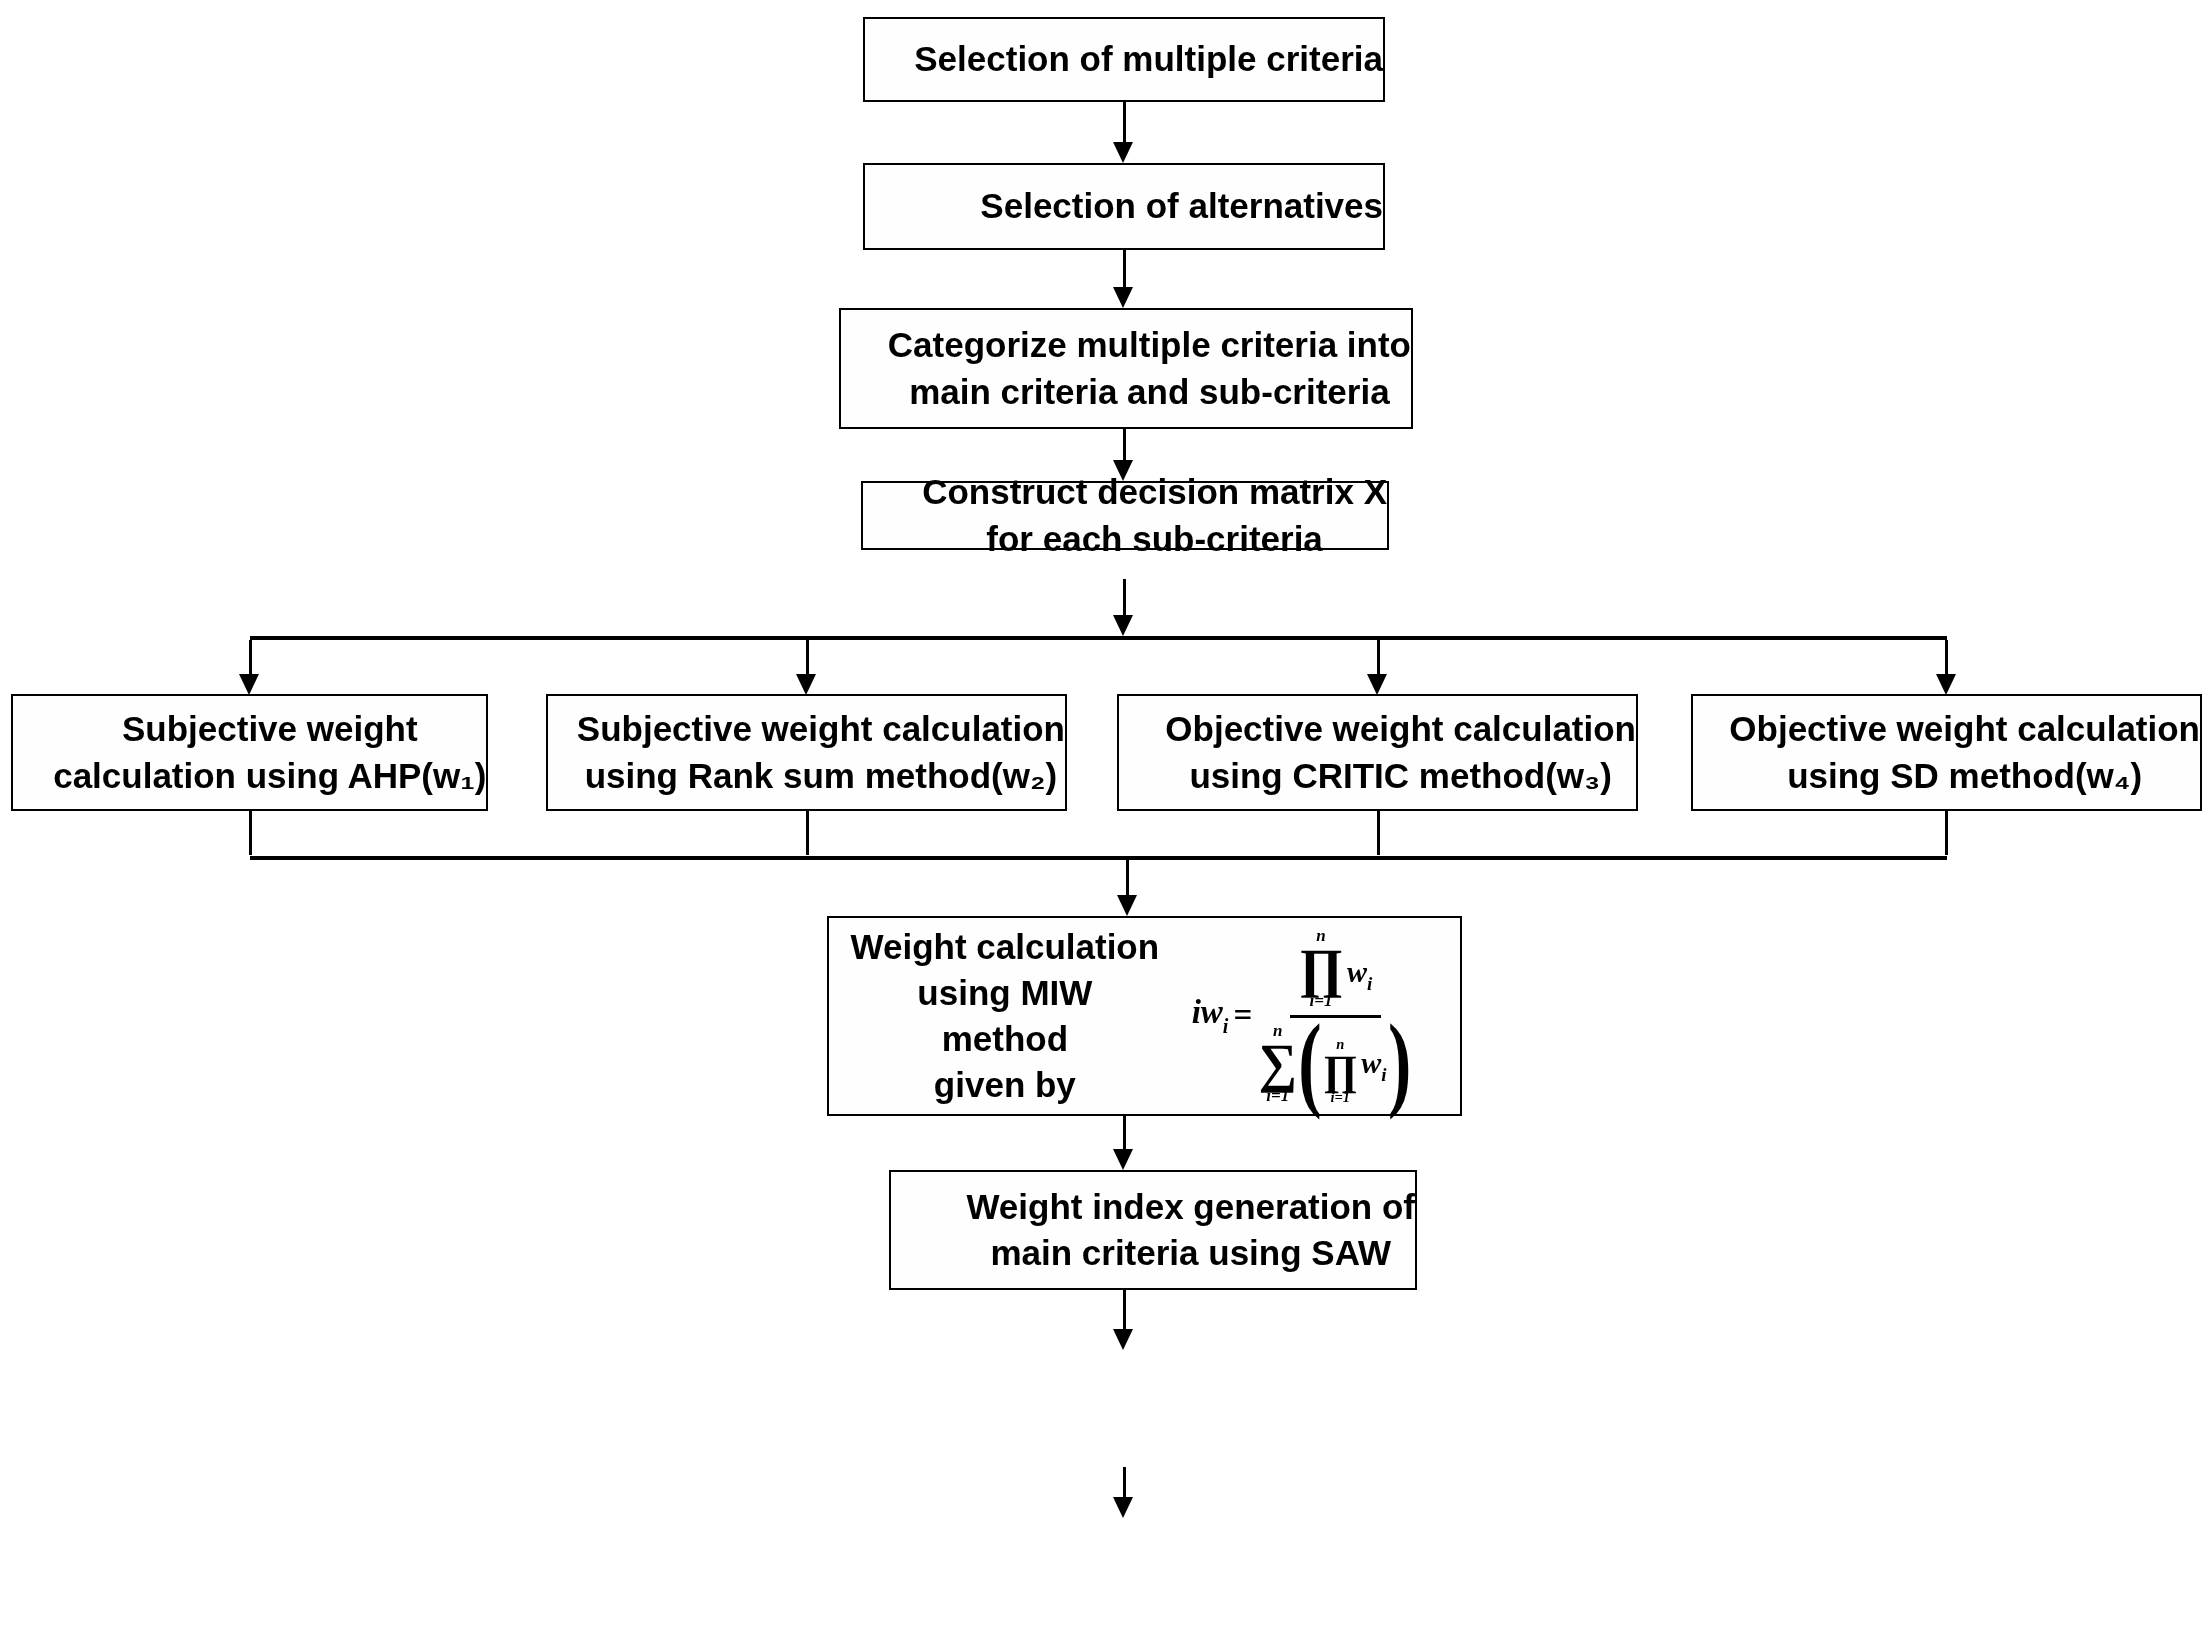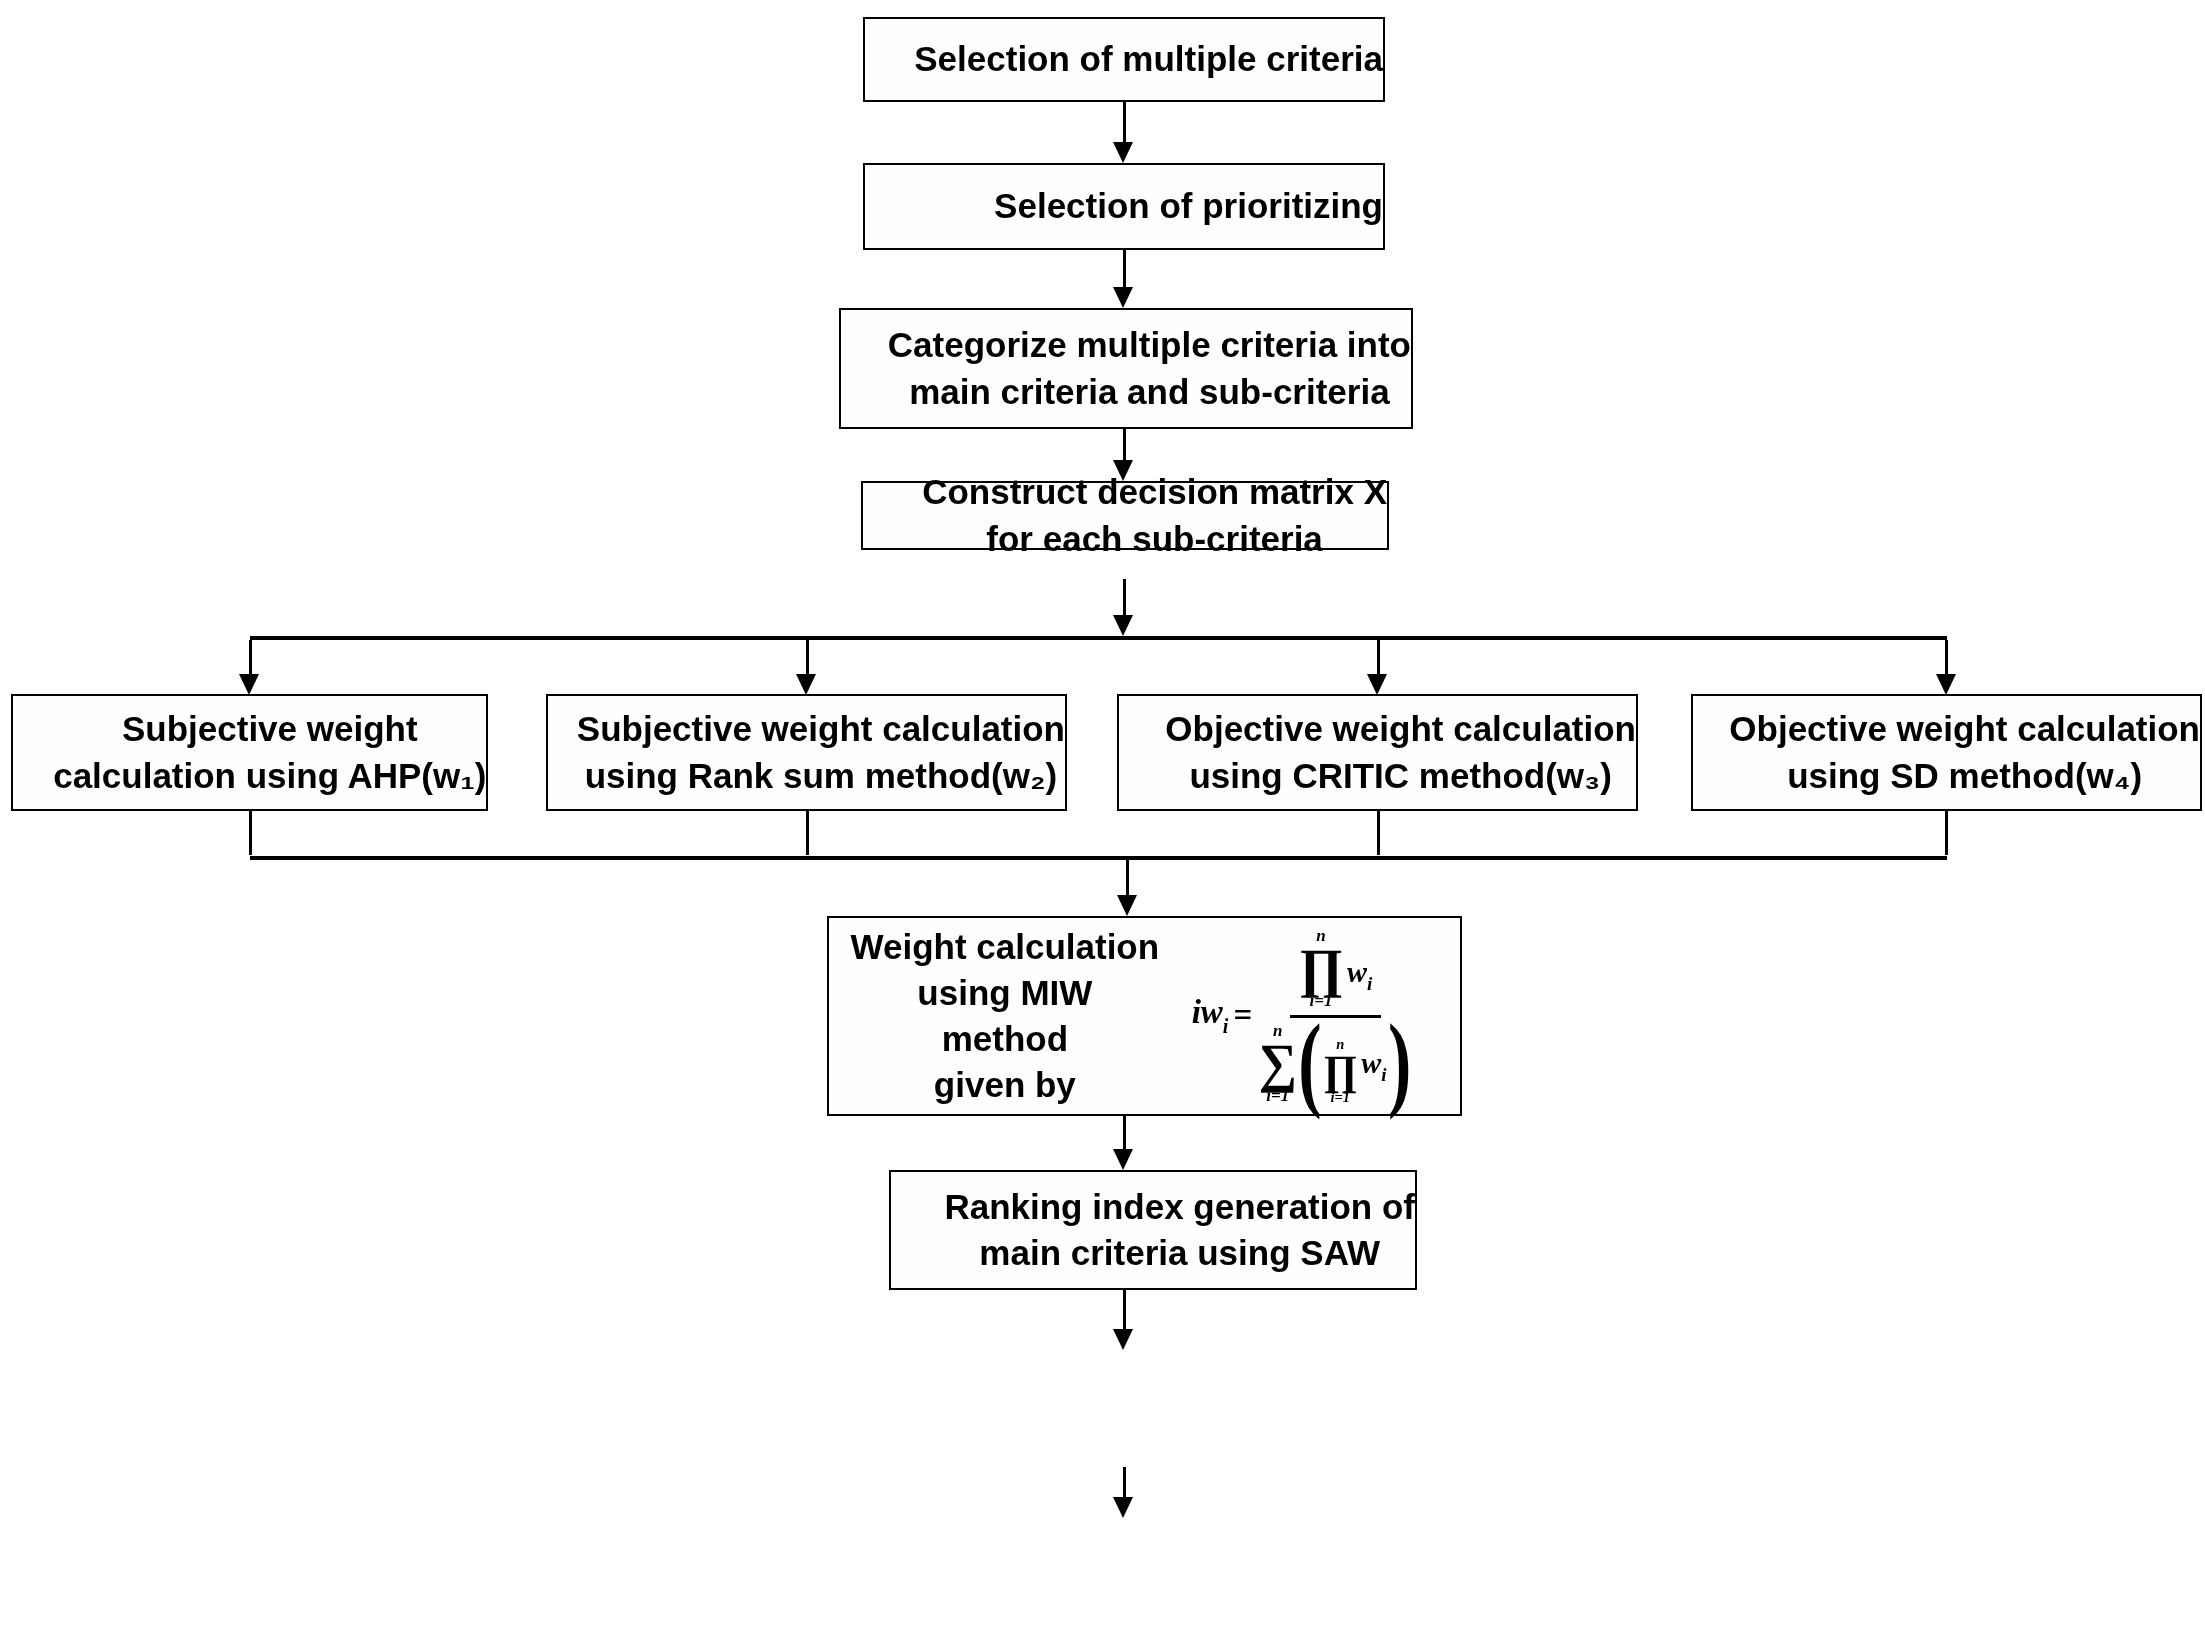--- a/index.html
+++ b/index.html
@@ -40,21 +40,21 @@
 <div id="canvas">
 
   <div class="fbox" style="left:863px;top:17px;width:522px;height:85px;">
     <span class="lbl">Selection of multiple criteria</span>
   </div>
 
   <div class="vl" style="left:1123px;top:102px;height:40px;"></div>
   <div class="ah" style="left:1113px;top:142px;"></div>
 
   <div class="fbox" style="left:863px;top:163px;width:522px;height:87px;">
-    <span class="lbl">Selection of prioritizing</span>
+    <span class="lbl">Selection of alternatives</span>
   </div>
 
   <div class="vl" style="left:1123px;top:250px;height:38px;"></div>
   <div class="ah" style="left:1113px;top:287px;"></div>
 
   <div class="fbox" style="left:839px;top:308px;width:574px;height:121px;">
     <span class="lbl">Categorize multiple criteria into
 main criteria and sub-criteria</span>
   </div>
 
@@ -143,21 +143,21 @@
           </span>
         </span>
       </div>
     </div>
   </div>
 
   <div class="vl" style="left:1123px;top:1116px;height:35px;"></div>
   <div class="ah" style="left:1113px;top:1149px;"></div>
 
   <div class="fbox" style="left:889px;top:1170px;width:528px;height:120px;">
-    <span class="lbl">Ranking index generation of
+    <span class="lbl">Weight index generation of
 main criteria using SAW</span>
   </div>
 
   <div class="vl" style="left:1123px;top:1290px;height:41px;"></div>
   <div class="ah" style="left:1113px;top:1329px;"></div>
 
 
   <div class="vl" style="left:1123px;top:1467px;height:32px;"></div>
   <div class="ah" style="left:1113px;top:1497px;"></div>
 

